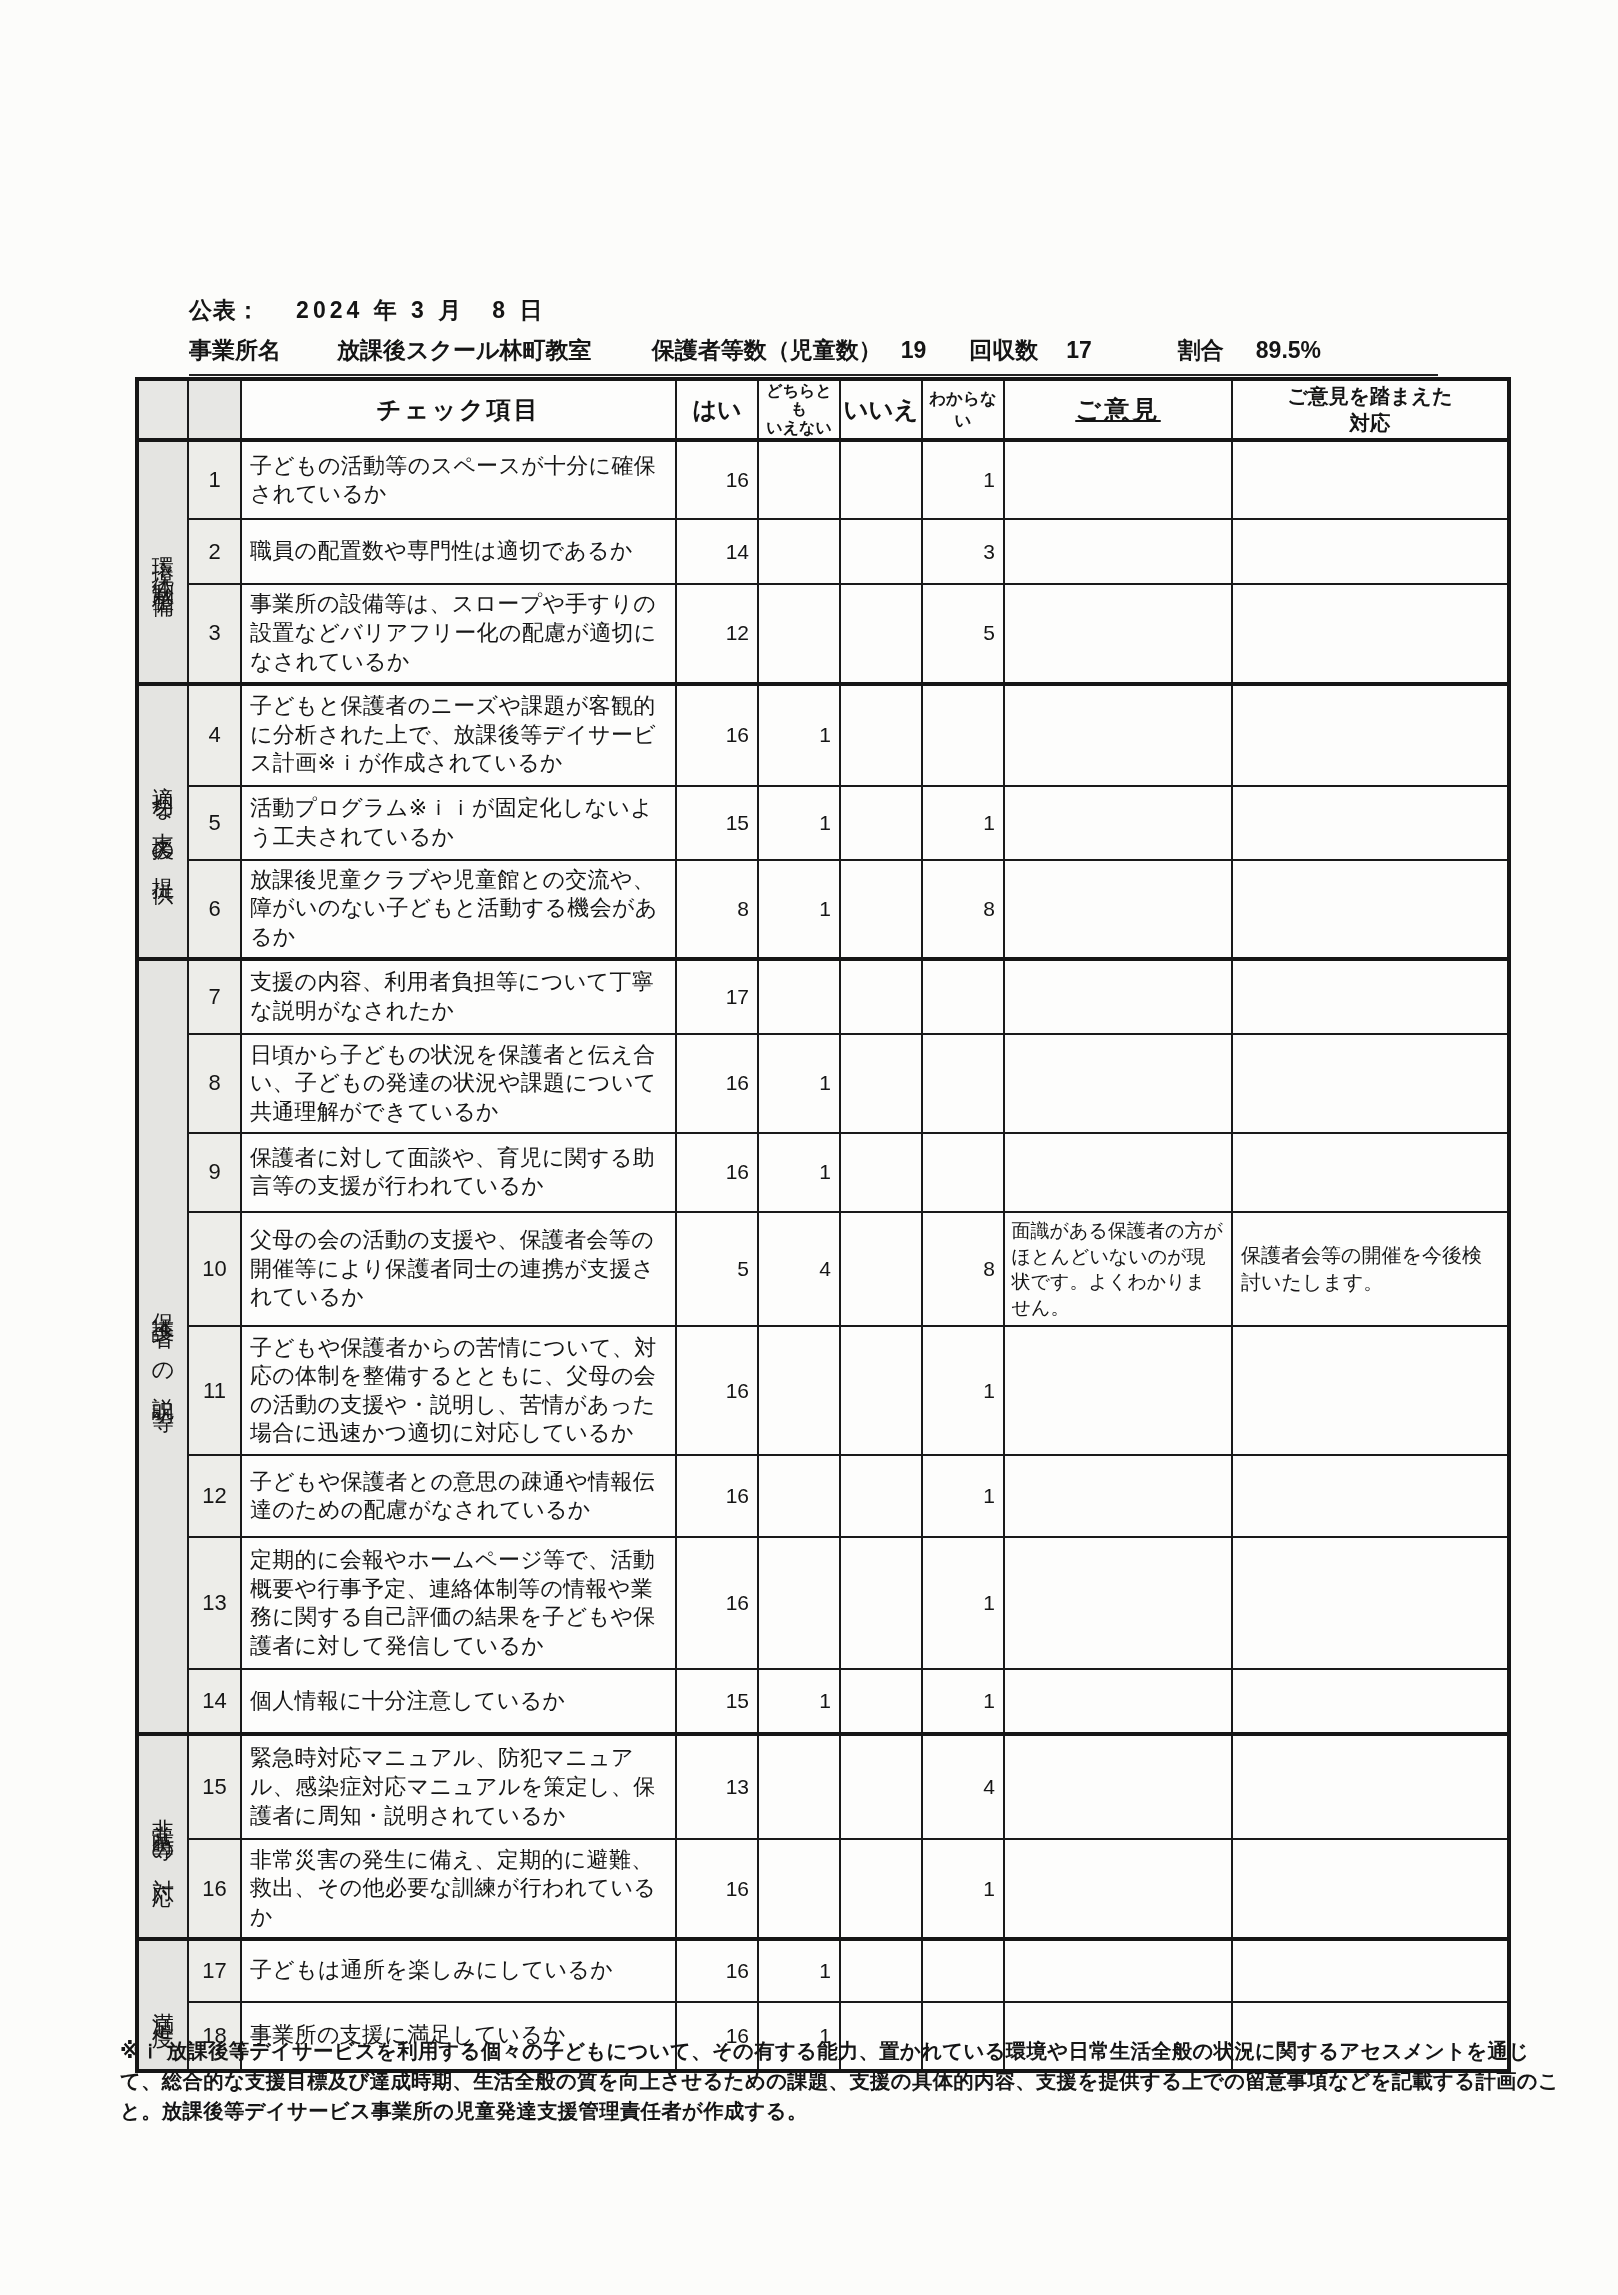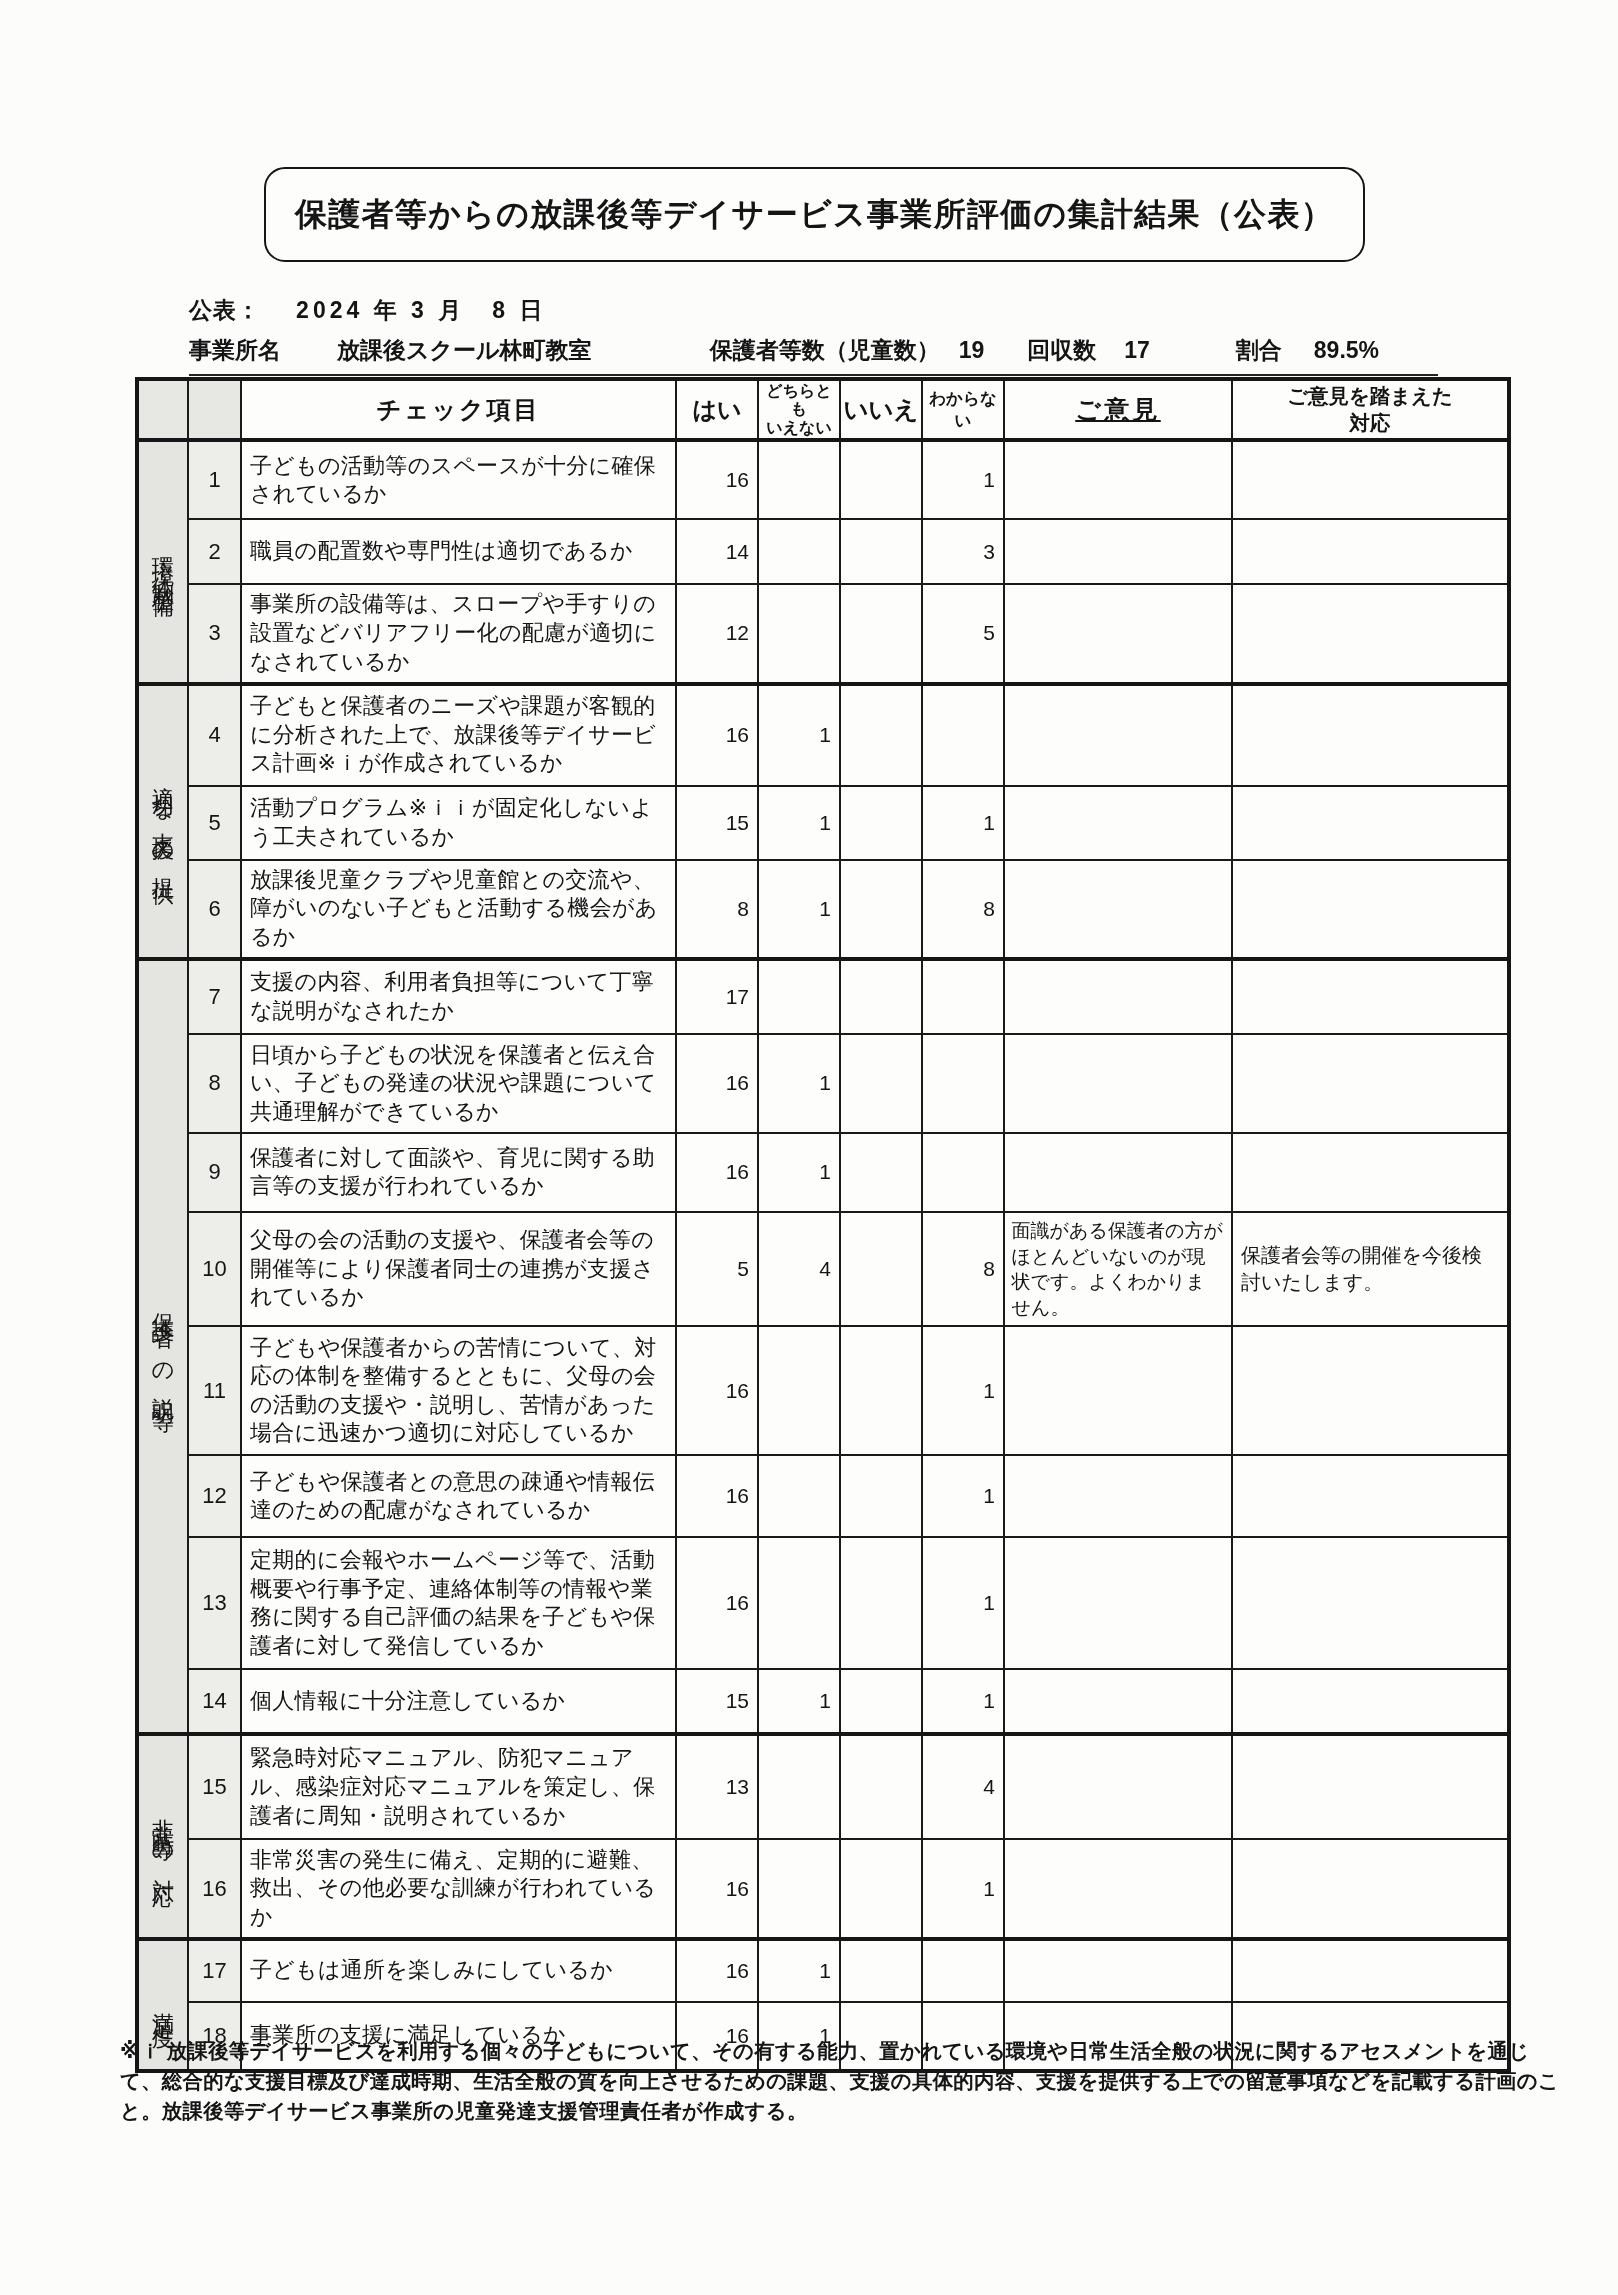--- a/index.html
+++ b/index.html
@@ -26,21 +26,21 @@
     position:absolute;left:189px;top:295px;
     font-size:23px;font-weight:600;letter-spacing:0.7px;display:flex;
   }
   .meta-row1 .val{margin-left:36px;letter-spacing:4px;}
   .meta-row2{
     position:absolute;left:189px;top:335px;width:1249px;
     font-size:23px;font-weight:600;display:flex;align-items:baseline;
     border-bottom:2.6px solid #222;padding-bottom:8px;white-space:nowrap;
   }
   .meta-row2 .office-name{margin-left:56px;}
-  .meta-row2 .g-label{margin-left:118px;}
+  .meta-row2 .g-label{margin-left:60px;}
   .meta-row2 .g-val{margin-left:19px;}
   .meta-row2 .c-label{margin-left:43px;}
   .meta-row2 .c-val{margin-left:28px;}
   .meta-row2 .r-label{margin-left:86px;}
   .meta-row2 .r-val{margin-left:32px;}
   
   table.eval{
     position:absolute;left:135px;top:377px;
     border-collapse:collapse;table-layout:fixed;
     width:1374px;
@@ -92,23 +92,20 @@
     position:absolute;left:120px;top:2017px;width:1443px;
     font-size:20.4px;font-weight:600;line-height:1.45;letter-spacing:0.3px;
     text-align:left;
   }
 </style>
 </head>
 <body>
 
 <div class="page">
 
-  <div class="title-box">
-    <h1>保護者等からの放課後等デイサービス事業所評価の集計結果（公表）</h1>
-  </div>
 
   <div class="meta-row1">
     <span>公表：</span>
     <span class="val">2024 年 3 月　8 日</span>
   </div>
 
   <div class="meta-row2">
     <span>事業所名</span>
     <span class="office-name">放課後スクール林町教室</span>
     <span class="g-label">保護者等数（児童数）</span>

